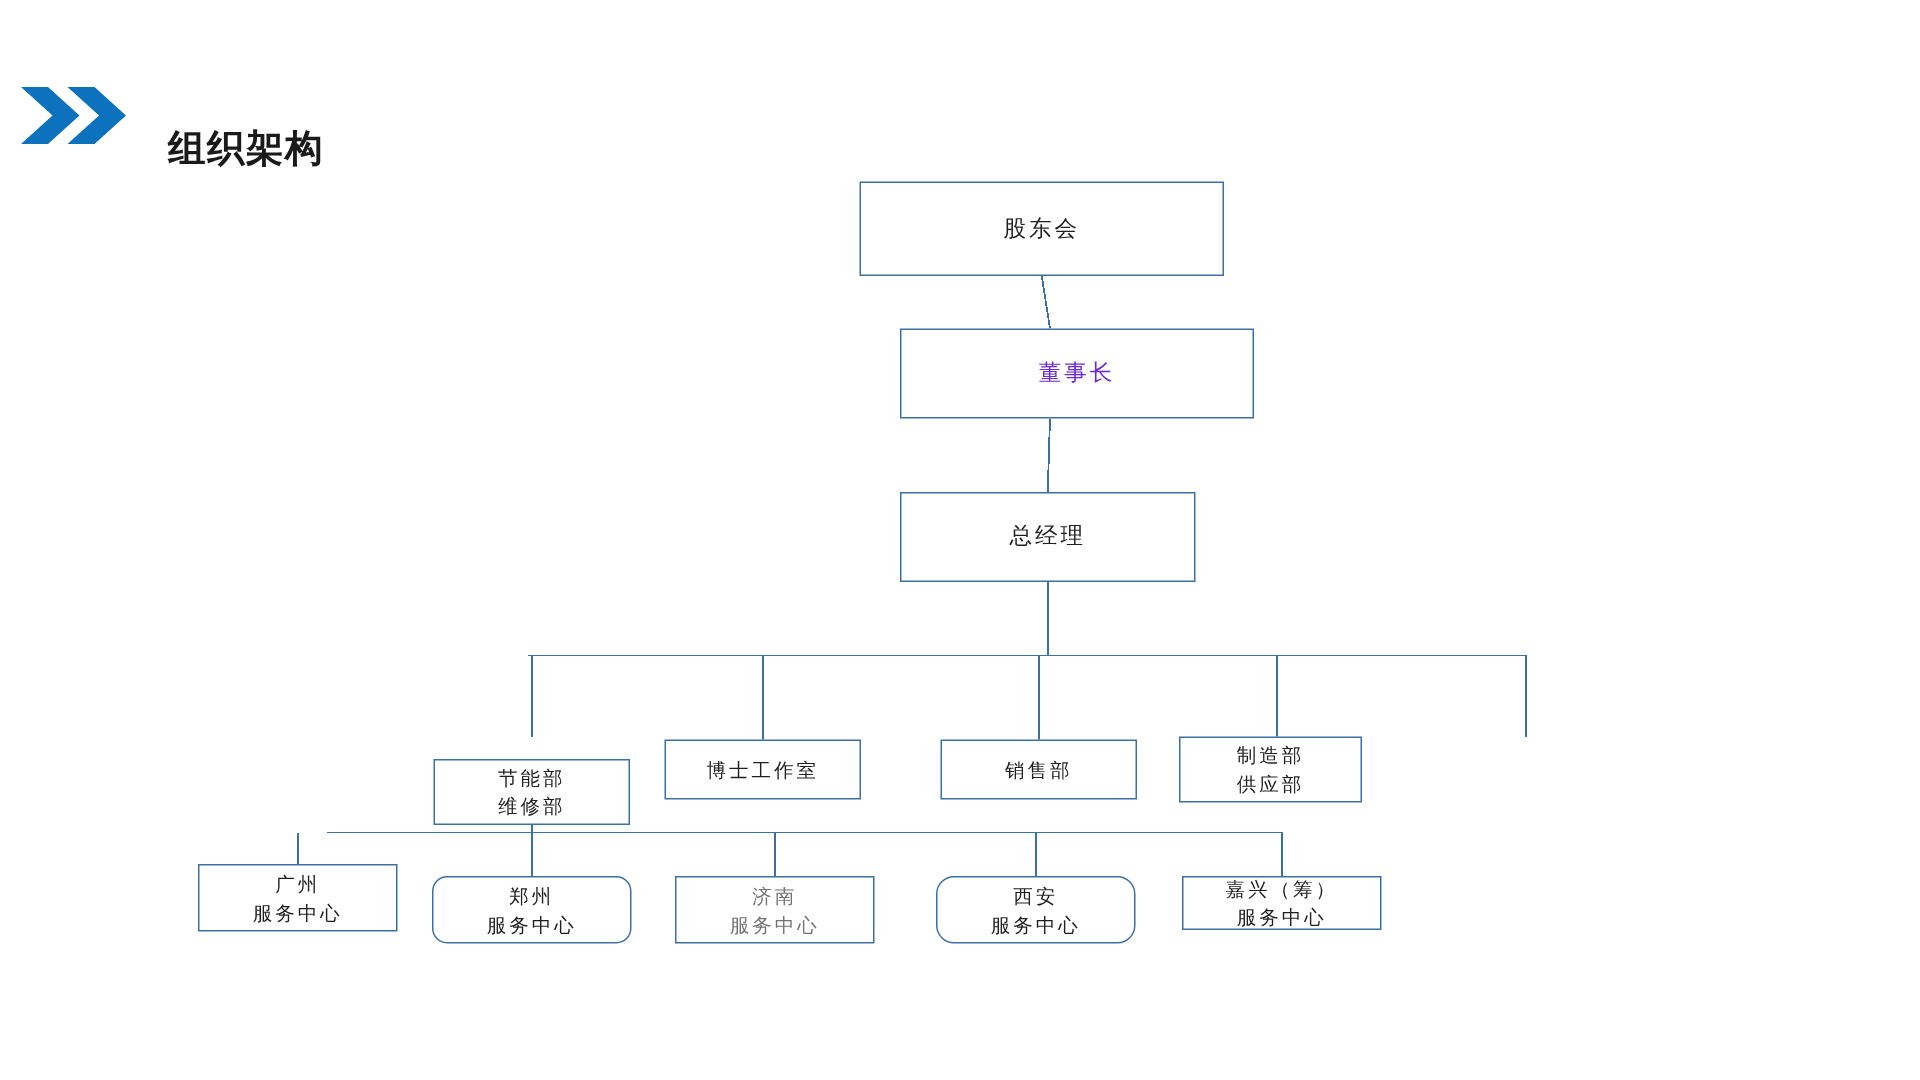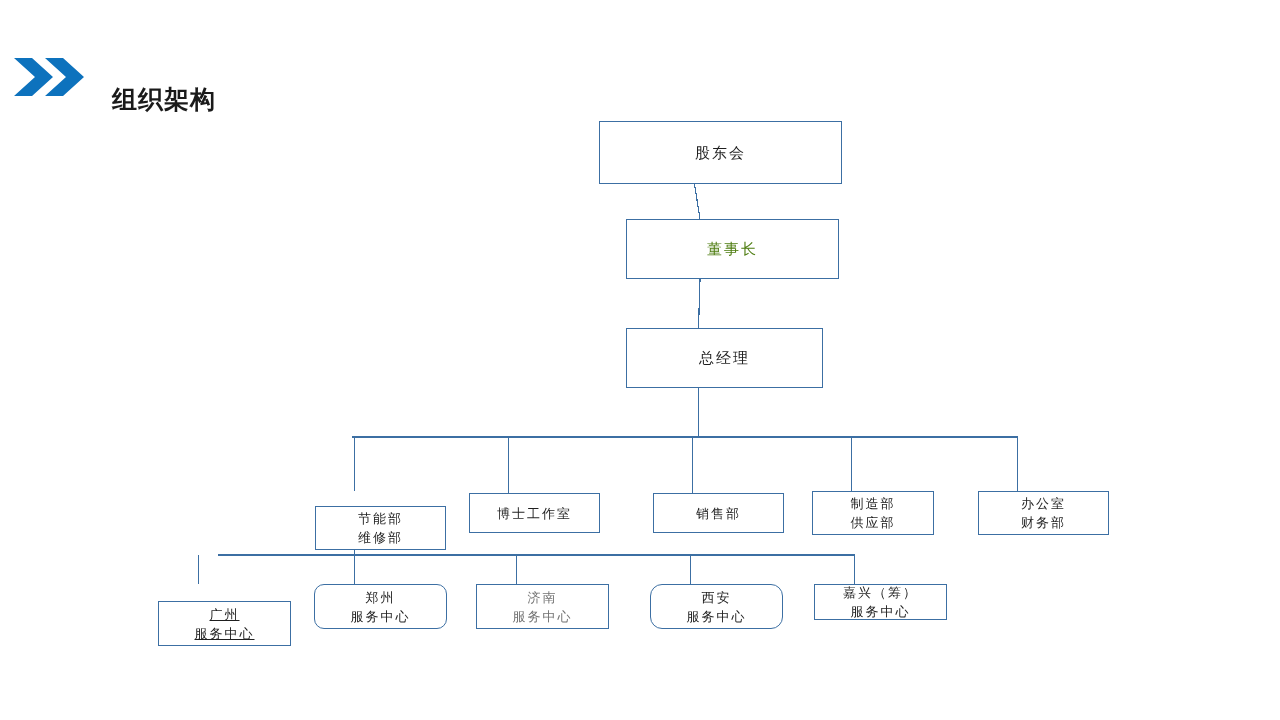--- a/index.html
+++ b/index.html
@@ -66,21 +66,20 @@
     box-sizing: border-box;
     border: 1px solid #3c6fa3;
     background: #ffffff;
     color: #1f1f1f;
     display: flex;
     flex-direction: column;
     align-items: center;
     justify-content: center;
     text-align: center;
     letter-spacing: 2px;
-    margin-left: 26px;
   }
   .node .line {
     display: block;
     white-space: nowrap;
   }
 
   .node.level-1 {
     font-size: 15px;
     line-height: 20px;
   }
@@ -129,45 +128,41 @@
       <line x1="218" y1="555" x2="855" y2="555" stroke="#3c6fa3" stroke-width="1.2" shape-rendering="crispEdges"></line>
       <line x1="198.5" y1="555" x2="198.5" y2="584" stroke="#3c6fa3" stroke-width="1.2" shape-rendering="crispEdges"></line>
       <line x1="354.5" y1="555" x2="354.5" y2="584" stroke="#3c6fa3" stroke-width="1.2" shape-rendering="crispEdges"></line>
       <line x1="516.5" y1="555" x2="516.5" y2="584" stroke="#3c6fa3" stroke-width="1.2" shape-rendering="crispEdges"></line>
       <line x1="690.5" y1="555" x2="690.5" y2="584" stroke="#3c6fa3" stroke-width="1.2" shape-rendering="crispEdges"></line>
       <line x1="854.5" y1="555" x2="854.5" y2="584" stroke="#3c6fa3" stroke-width="1.2" shape-rendering="crispEdges"></line>
     </svg>
 <div class="node level-1" style="left: 573px; top: 121px; width: 243px; height: 63px; border-color: rgb(60, 111, 163); color: rgb(31, 31, 31);">
       <span class="line">股东会</span>
     </div>
-    <div class="node level-2" style="left: 600px; top: 219px; width: 213px; height: 60px; border-color: rgb(60, 111, 163); color: #4d7c0f;">
+    <div class="node level-2" style="left: 600px; top: 219px; width: 236px; height: 60px; border-color: rgb(60, 111, 163); color: #6d28d9;">
       <span class="line">董事长</span>
     </div>
     <div class="node level-3" style="left: 600px; top: 328px; width: 197px; height: 60px; border-color: rgb(60, 111, 163); color: rgb(31, 31, 31);">
       <span class="line">总经理</span>
     </div>
     <div class="node level-4" style="left: 289px; top: 506px; width: 131px; height: 44px; border-color: rgb(60, 111, 163); color: rgb(31, 31, 31);">
       <span class="line">节能部</span>
       <span class="line">维修部</span>
     </div>
     <div class="node level-4" style="left: 443px; top: 493px; width: 131px; height: 40px; border-color: rgb(60, 111, 163); color: rgb(31, 31, 31);">
       <span class="line">博士工作室</span>
     </div>
     <div class="node level-4" style="left: 627px; top: 493px; width: 131px; height: 40px; border-color: rgb(60, 111, 163); color: rgb(31, 31, 31);">
       <span class="line">销售部</span>
     </div>
     <div class="node level-4" style="left: 786px; top: 491px; width: 122px; height: 44px; border-color: rgb(60, 111, 163); color: rgb(31, 31, 31);">
       <span class="line">制造部</span>
       <span class="line">供应部</span>
     </div>
-    <div class="node level-4" style="left: 952px; top: 491px; width: 131px; height: 44px; border-color: rgb(60, 111, 163); color: rgb(31, 31, 31);">
-      <span class="line">办公室</span>
-      <span class="line">财务部</span>
-    </div>
-    <div class="node level-5" style="left: 132px; top: 601px; width: 133px; height: 45px; border-color: rgb(60, 111, 163); color: rgb(31, 31, 31); text-decoration: underline;">
+    <div class="node level-5" style="left: 132px; top: 576px; width: 133px; height: 45px; border-color: rgb(60, 111, 163); color: rgb(31, 31, 31);">
       <span class="line">广州</span>
       <span class="line">服务中心</span>
     </div>
     <div class="node level-5" style="left: 288px; top: 584px; width: 133px; height: 45px; border-color: rgb(60, 111, 163); color: rgb(31, 31, 31); border-radius: 10px;">
       <span class="line">郑州</span>
       <span class="line">服务中心</span>
     </div>
     <div class="node level-5" style="left: 450px; top: 584px; width: 133px; height: 45px; border-color: rgb(60, 111, 163); color: #737373;">
       <span class="line">济南</span>
       <span class="line">服务中心</span>

